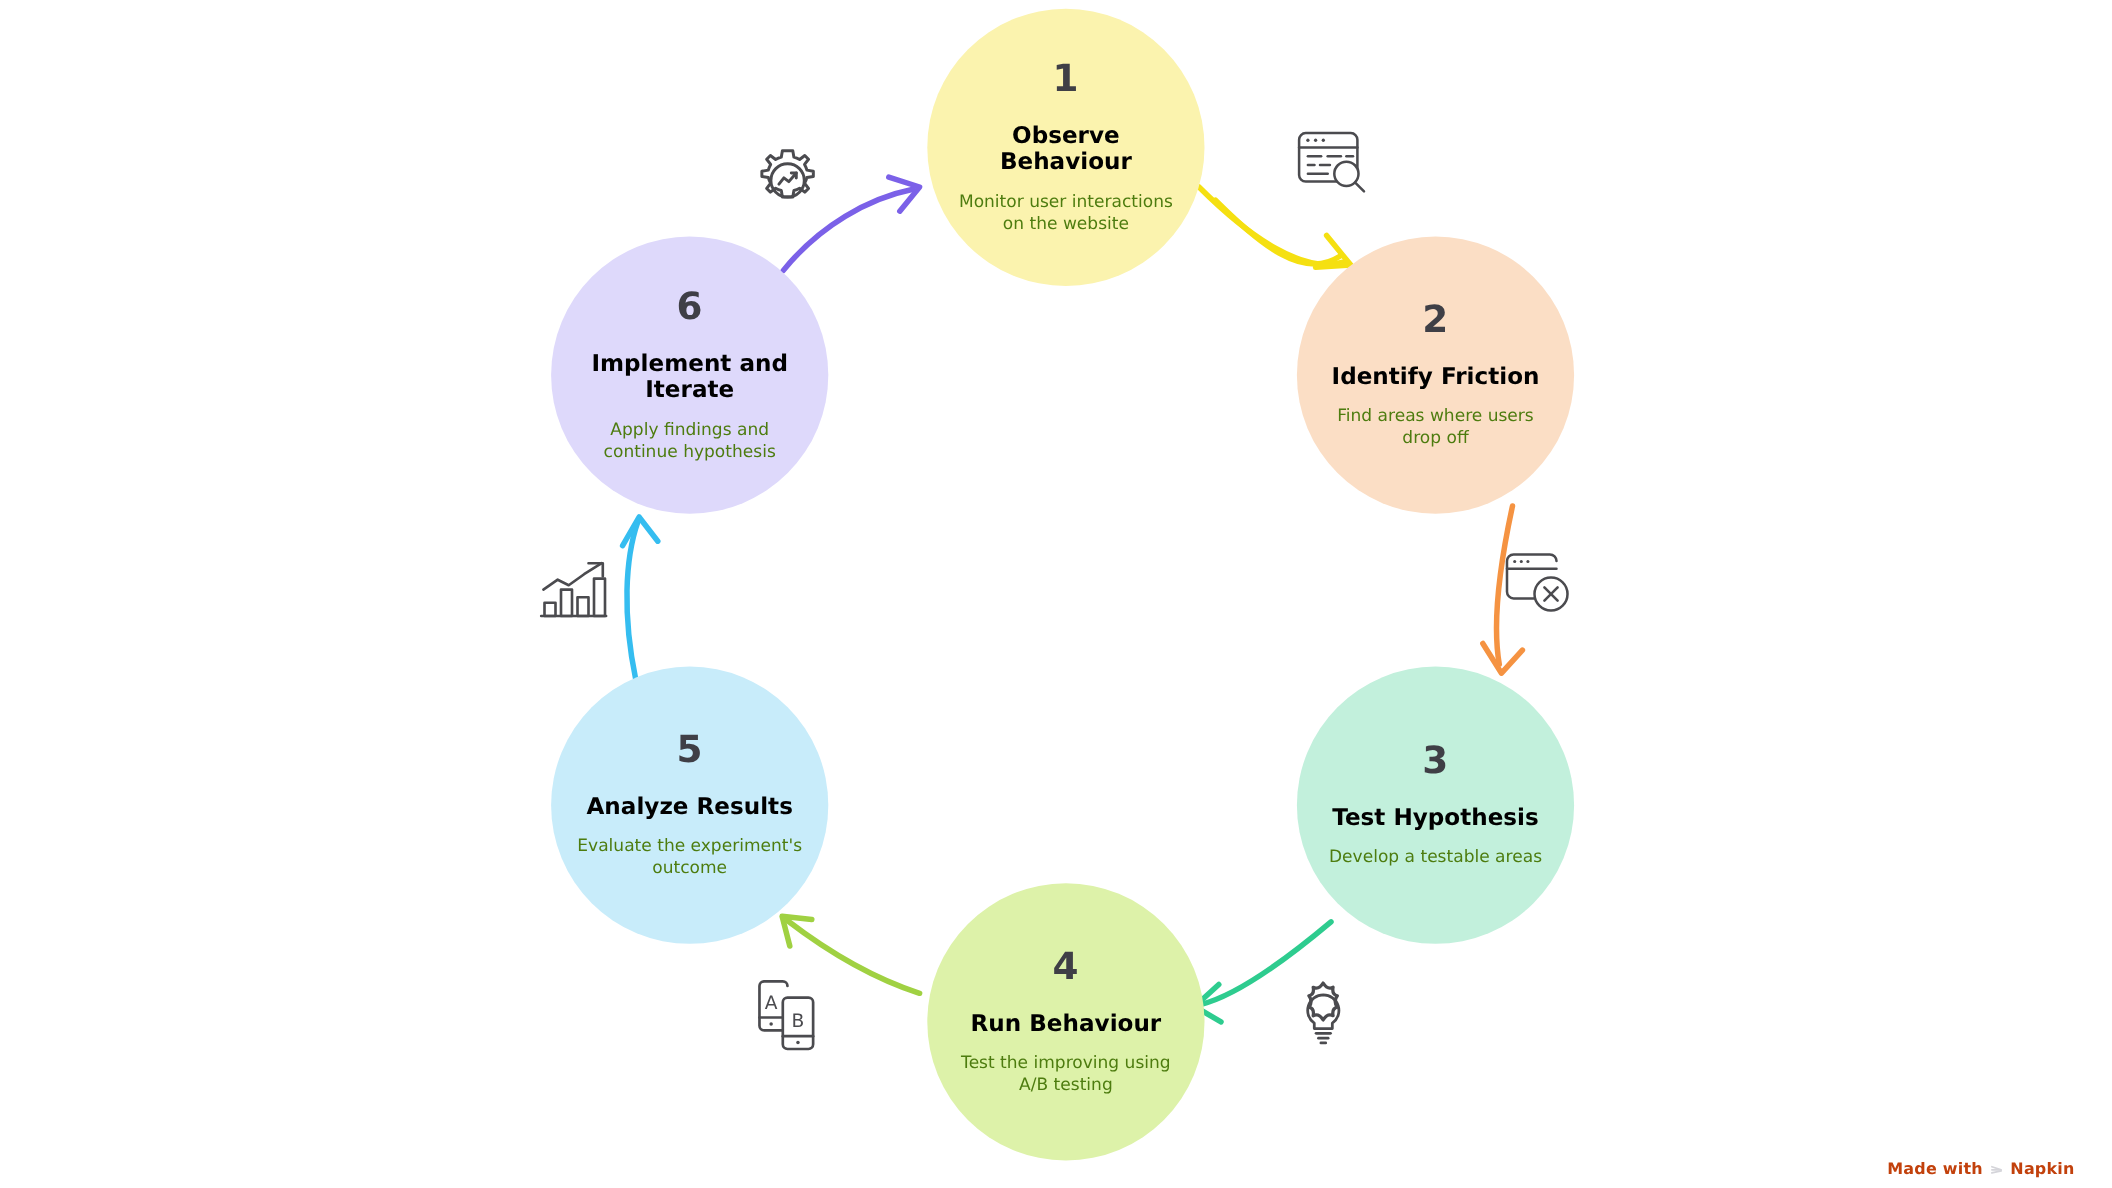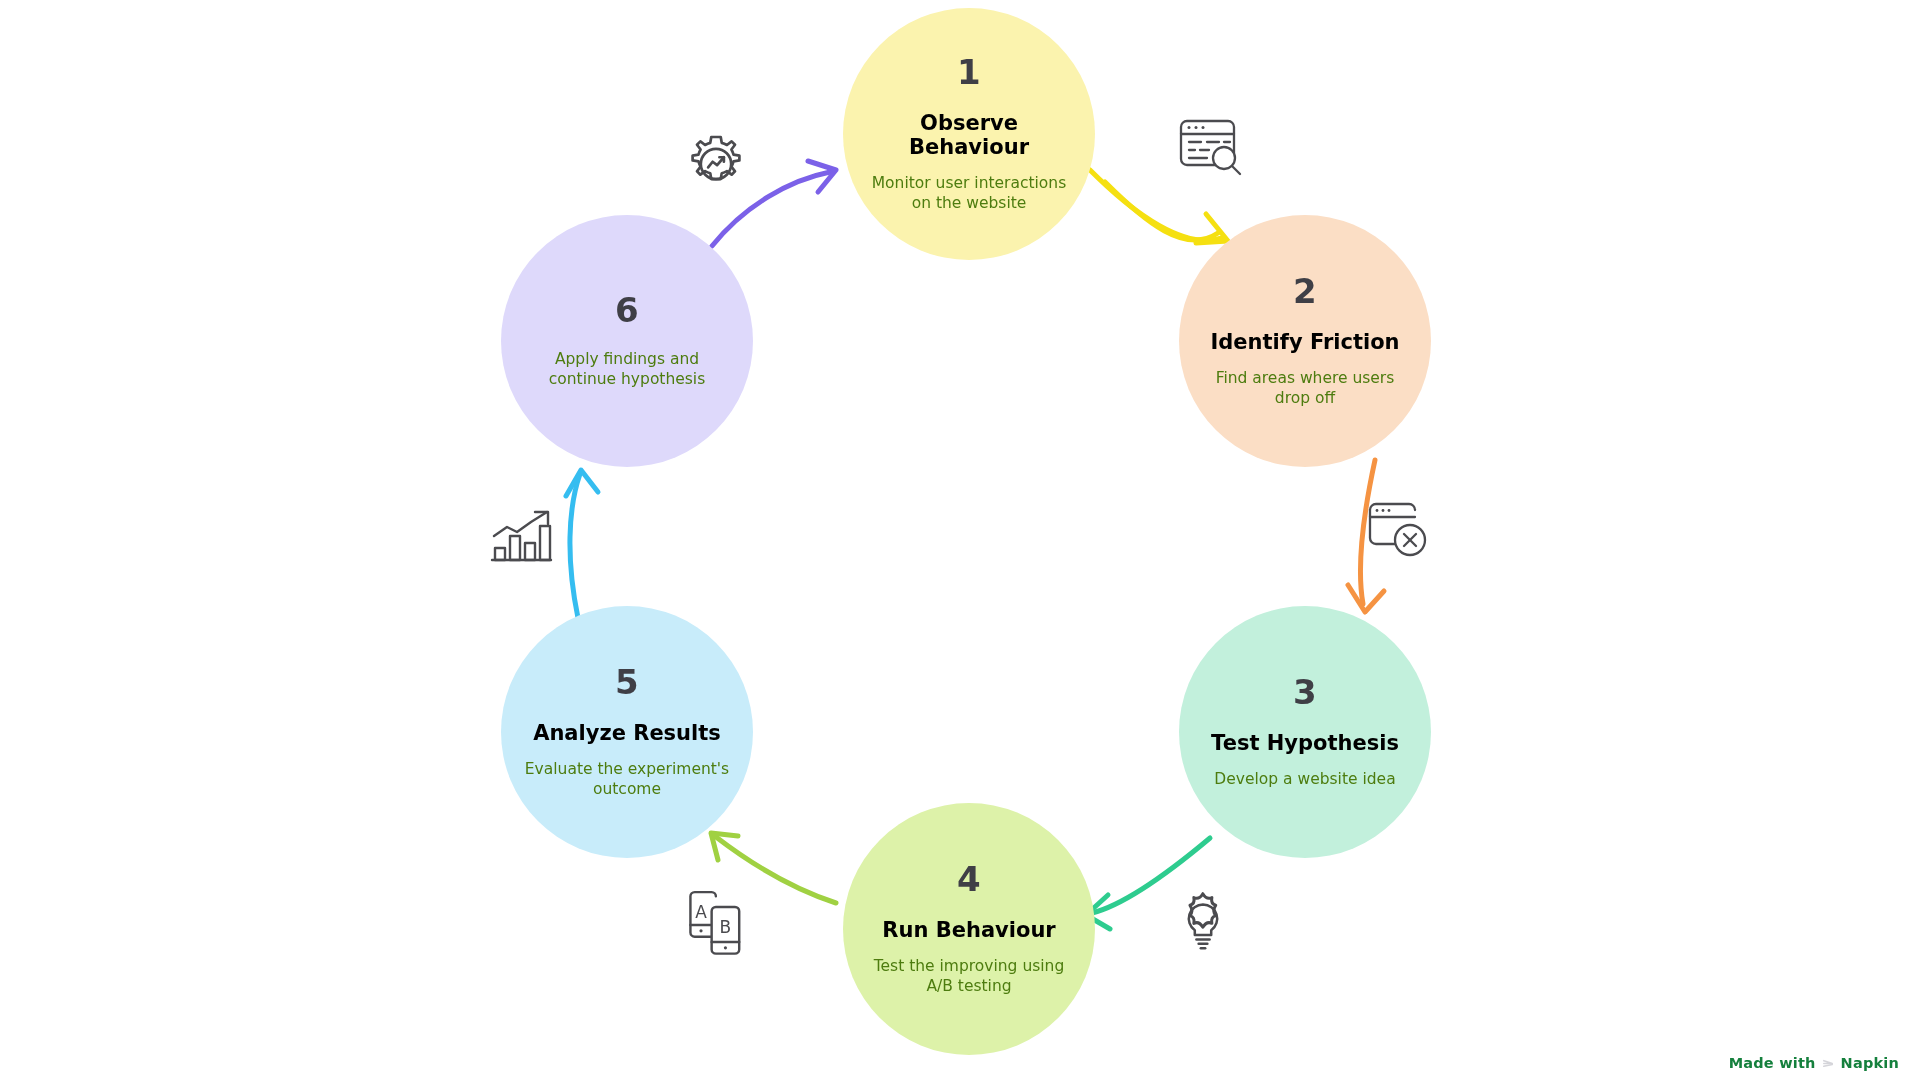--- a/index.html
+++ b/index.html
@@ -54,24 +54,24 @@
     max-width: 205px;
     font-weight: 500;
   }
   .icon {
     position: absolute;
     color: #4b4b4f;
   }
   .icon svg { display: block; }
   .footer {
     position: absolute;
-    right: 21px;
+    right: 34px;
     bottom: 9px;
     font-size: 14.5px;
-    color: #15803d;
+    color: #c2410c;
     letter-spacing: 0.2px;
     display: flex;
     align-items: center;
     gap: 5px;
     font-weight: 600;
   }
   .footer .mark { display: inline-flex; }
 </style>
 </head>
 <body>
@@ -120,37 +120,38 @@
 
   <div class="node" style="left:1179px; top:215px; width:252px; height:252px; background:#fbdec5;">
     <div class="num">2</div>
     <div class="ttl">Identify Friction</div>
     <div class="desc">Find areas where users drop off</div>
   </div>
 
   <div class="node" style="left:1179px; top:606px; width:252px; height:252px; background:#c2f0dc;">
     <div class="num">3</div>
     <div class="ttl">Test Hypothesis</div>
-    <div class="desc">Develop a website idea</div>
+    <div class="desc">Develop a testable areas</div>
   </div>
 
   <div class="node" style="left:843px; top:803px; width:252px; height:252px; background:#ddf2a9;">
     <div class="num">4</div>
     <div class="ttl">Run Behaviour</div>
     <div class="desc">Test the improving using A/B testing</div>
   </div>
 
   <div class="node" style="left:501px; top:606px; width:252px; height:252px; background:#c8ecfa;">
     <div class="num">5</div>
     <div class="ttl">Analyze Results</div>
     <div class="desc">Evaluate the experiment's outcome</div>
   </div>
 
   <div class="node" style="left:501px; top:215px; width:252px; height:252px; background:#ded9fb;">
     <div class="num">6</div>
+    <div class="ttl">Implement and Iterate</div>
     <div class="desc">Apply findings and continue hypothesis</div>
   </div>
 
   <div class="icon" style="left:680px; top:128px;">
     <svg width="72" height="72" viewBox="0 0 64 64" fill="none" stroke="#4b4b4f" stroke-width="2.4" stroke-linecap="round" stroke-linejoin="round">
       <path d="M32 6 l4.2 0 0.9 5.2 a21 21 0 0 1 4.6 1.9 l4.2-3.2 3 3 -3.2 4.2 a21 21 0 0 1 1.9 4.6 l5.2 0.9 0 4.2 -5.2 0.9 a21 21 0 0 1-1.9 4.6 l3.2 4.2 -3 3 -4.2-3.2 a21 21 0 0 1-4.6 1.9 l-0.9 5.2 -4.2 0 -4.2 0 -0.9-5.2 a21 21 0 0 1-4.6-1.9 l-4.2 3.2 -3-3 3.2-4.2 a21 21 0 0 1-1.9-4.6 l-5.2-0.9 0-4.2 5.2-0.9 a21 21 0 0 1 1.9-4.6 l-3.2-4.2 3-3 4.2 3.2 a21 21 0 0 1 4.6-1.9 l0.9-5.2 z" transform="translate(0,2)"></path>
       <circle cx="32" cy="32" r="13.5"></circle>
       <polyline points="25,35 29,30 33,33 39,26"></polyline>
       <polyline points="35,26 39,26 39,30"></polyline>
     </svg>

